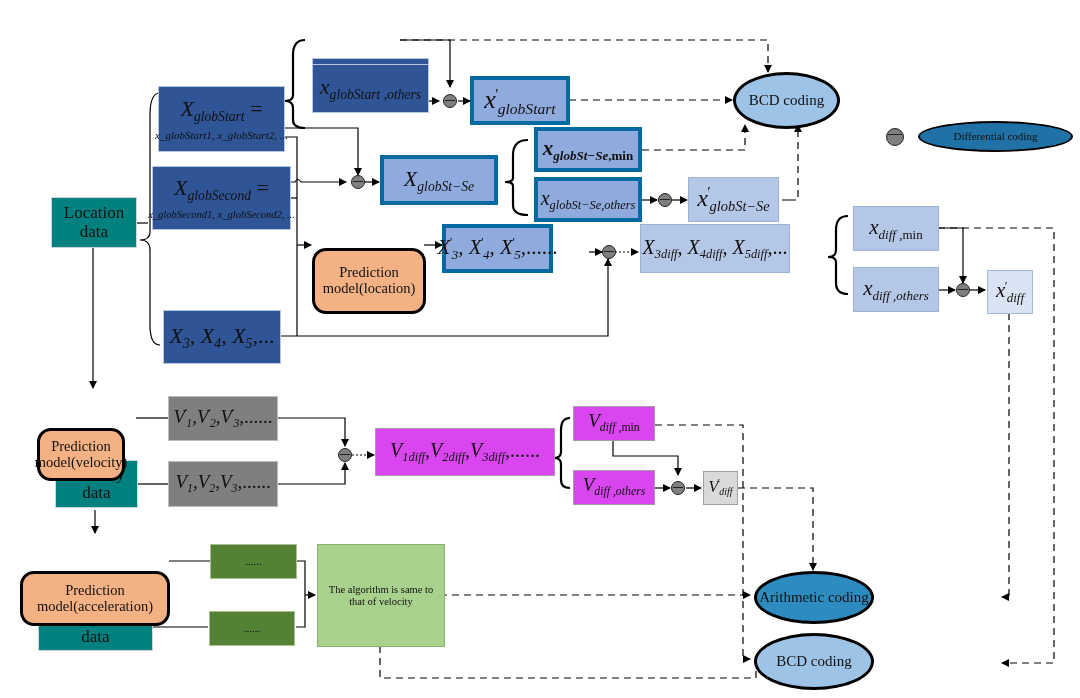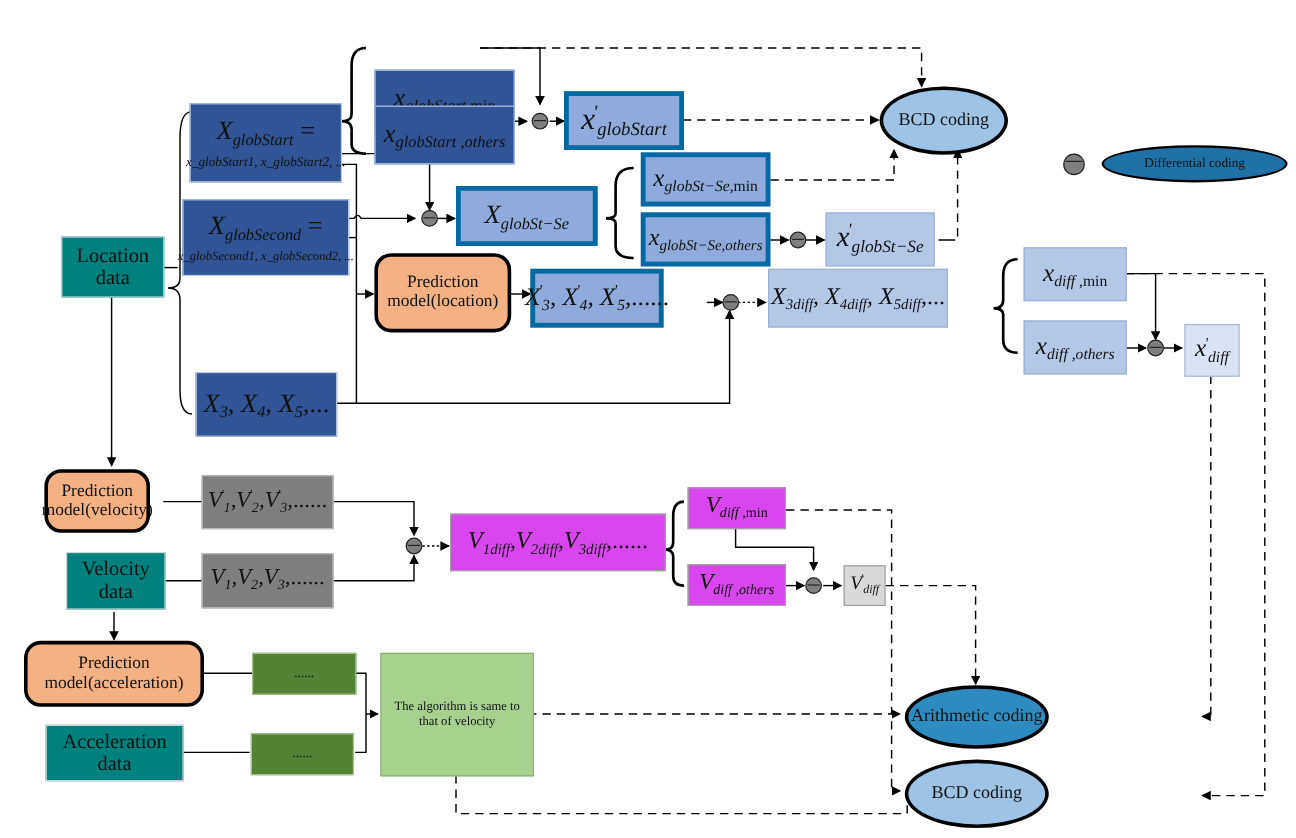--- a/index.html
+++ b/index.html
@@ -11,21 +11,21 @@
           justify-content: center; text-align: center; line-height: 1.1; }
   .math { font-style: italic; white-space: nowrap; }
   .math sub { font-size: 0.62em; vertical-align: -0.35em; }
   .math sup { font-size: 0.6em; vertical-align: 0.6em; margin-left: -0.1em; }
   .roman { font-style: normal; }
   .dark { background: #2f5597; border: 1px solid #b7c6e3; }
   .mid { background: #8faadc; border: 4px solid #0369a1; }
   .light { background: #b4c7e7; border: 1px solid #9cb0d8; }
   .lighter { background: #dae3f3; border: 1px solid #a7b7d5; }
   .teal { background: #00807f; border: 1px solid #c9d9d9; font-size: 17px; }
-  .pred { background: #f4b183; border: 3px solid #000; border-radius: 14px; font-size: 14.5px; }
+  .pred { background: #f4b183; border: 3px solid #000; border-radius: 14px; font-size: 14.5px; margin-top: 37px; }
   .gray-dark { background: #7f7f7f; border: 1px solid #bdbdbd; }
   .gray-mid { background: #d946ef; border: 1px solid #a0a0a0; }
   .gray-light { background: #d9d9d9; border: 1px solid #a0a0a0; }
   .green-dark { background: #548235; border: 1px solid #a9c08f; font-size: 11px; }
   .green-light { background: #a9d18e; border: 1px solid #8cae72; font-size: 10.5px; padding: 6px; }
   .ellipse { border-radius: 50%; border: 3px solid #000; }
   .bcd { background: #9dc3e6; font-size: 15px; }
   .arith { background: #2e8bc0; font-size: 15px; }
   .legend-ellipse { background: #2072a6; font-size: 11px; border: 2px solid #000; }
   .op { position: absolute; width: 14px; height: 14px; box-sizing: border-box; border-radius: 50%;
@@ -170,21 +170,21 @@
       <span>X</span><sub>5</sub>,<span class="roman">...</span>
     </div>
   </div>
 
   <div class="node dark" style="left:312px;top:18px;width:117px;height:49px;margin-top:40px;">
     <div class="math" style="font-size:22px;">
       <span>x</span><sub><span>globStart</span><span class="roman">,min</span></sub>
     </div>
   </div>
 
-  <div class="node dark" style="left:312px;top:88px;width:117px;height:49px;">
+  <div class="node dark" style="left:312px;top:64px;width:117px;height:49px;">
     <div class="math" style="font-size:22px;">
       <span>x</span><sub>globStart ,others</sub>
     </div>
   </div>
 
   <div class="op" style="left:443px;top:94px;"></div>
 
   <div class="node mid" style="left:470px;top:76px;width:100px;height:49px;">
     <div class="math" style="font-size:26px;">
       <span>x</span><sup>'</sup><sub style="font-size:0.6em;">globStart</sub>
@@ -193,21 +193,21 @@
 
   <div class="op" style="left:351px;top:175px;"></div>
 
   <div class="node mid" style="left:380px;top:155px;width:118px;height:50px;">
     <div class="math" style="font-size:22px;">
       <span>X</span><sub>globSt−Se</sub>
     </div>
   </div>
 
   <div class="node mid" style="left:534px;top:127px;width:108px;height:45px;">
-    <div class="math" style="font-size:21px;">
+    <div class="math" style="font-size:21px;font-weight:bold;">
       <span>x</span><sub><span>globSt−Se</span><span class="roman">,min</span></sub>
     </div>
   </div>
 
   <div class="node mid" style="left:534px;top:177px;width:108px;height:45px;">
     <div class="math" style="font-size:20px;">
       <span>x</span><sub>globSt−Se,others</sub>
     </div>
   </div>
 

